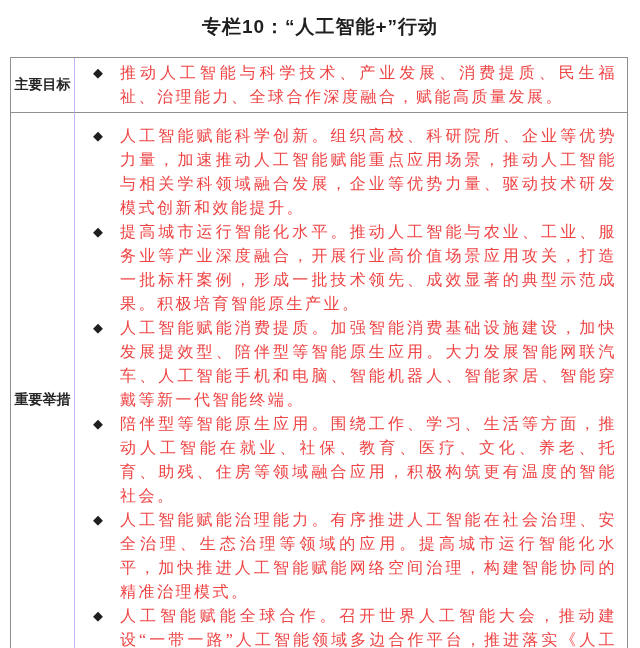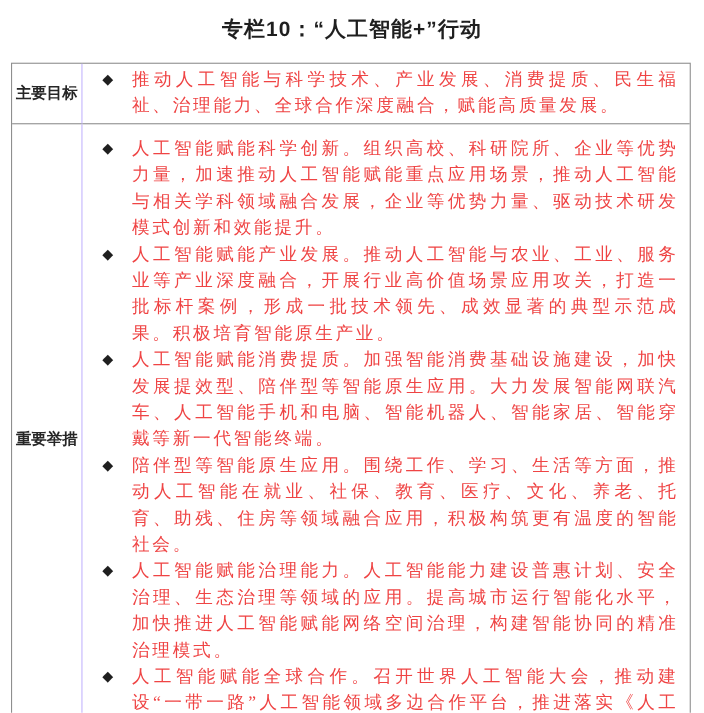--- a/index.html
+++ b/index.html
@@ -90,33 +90,33 @@
   </div>
 
   <div class="label-cell">重要举措</div>
   <div class="content-cell measures">
     <div class="bullet-item">
       <span class="bullet-marker">◆</span>
       <span class="bullet-text">人工智能赋能科学创新。组织高校、科研院所、企业等优势力量，加速推动人工智能赋能重点应用场景，推动人工智能与相关学科领域融合发展，企业等优势力量、驱动技术研发模式创新和效能提升。</span>
     </div>
     <div class="bullet-item">
       <span class="bullet-marker">◆</span>
-      <span class="bullet-text">人工智能赋能产业发展。推动人工智能与农业、工业、服务业等产业深度融合，开展行业高价值场景应用攻关，打造一批标杆案例，形成一批技术领先、成效显著的典型示范成果。积极培育智能原生产业。</span>
+      <span class="bullet-text">提高城市运行智能化水平。推动人工智能与农业、工业、服务业等产业深度融合，开展行业高价值场景应用攻关，打造一批标杆案例，形成一批技术领先、成效显著的典型示范成果。积极培育智能原生产业。</span>
     </div>
     <div class="bullet-item">
       <span class="bullet-marker">◆</span>
       <span class="bullet-text">人工智能赋能消费提质。加强智能消费基础设施建设，加快发展提效型、陪伴型等智能原生应用。大力发展智能网联汽车、人工智能手机和电脑、智能机器人、智能家居、智能穿戴等新一代智能终端。</span>
     </div>
     <div class="bullet-item">
       <span class="bullet-marker">◆</span>
       <span class="bullet-text">陪伴型等智能原生应用。围绕工作、学习、生活等方面，推动人工智能在就业、社保、教育、医疗、文化、养老、托育、助残、住房等领域融合应用，积极构筑更有温度的智能社会。</span>
     </div>
     <div class="bullet-item">
       <span class="bullet-marker">◆</span>
-      <span class="bullet-text">人工智能赋能治理能力。人工智能能力建设普惠计划、安全治理、生态治理等领域的应用。提高城市运行智能化水平，加快推进人工智能赋能网络空间治理，构建智能协同的精准治理模式。</span>
+      <span class="bullet-text">人工智能赋能治理能力。有序推进人工智能在社会治理、安全治理、生态治理等领域的应用。提高城市运行智能化水平，加快推进人工智能赋能网络空间治理，构建智能协同的精准治理模式。</span>
     </div>
     <div class="bullet-item">
       <span class="bullet-marker">◆</span>
       <span class="bullet-text">人工智能赋能全球合作。召开世界人工智能大会，推动建设“一带一路”人工智能领域多边合作平台，推进落实《人工智能能力建设普惠计划》，开展人工智能多双边合作。</span>
     </div>
   </div>
 
 </div>
 
 </body></html>

